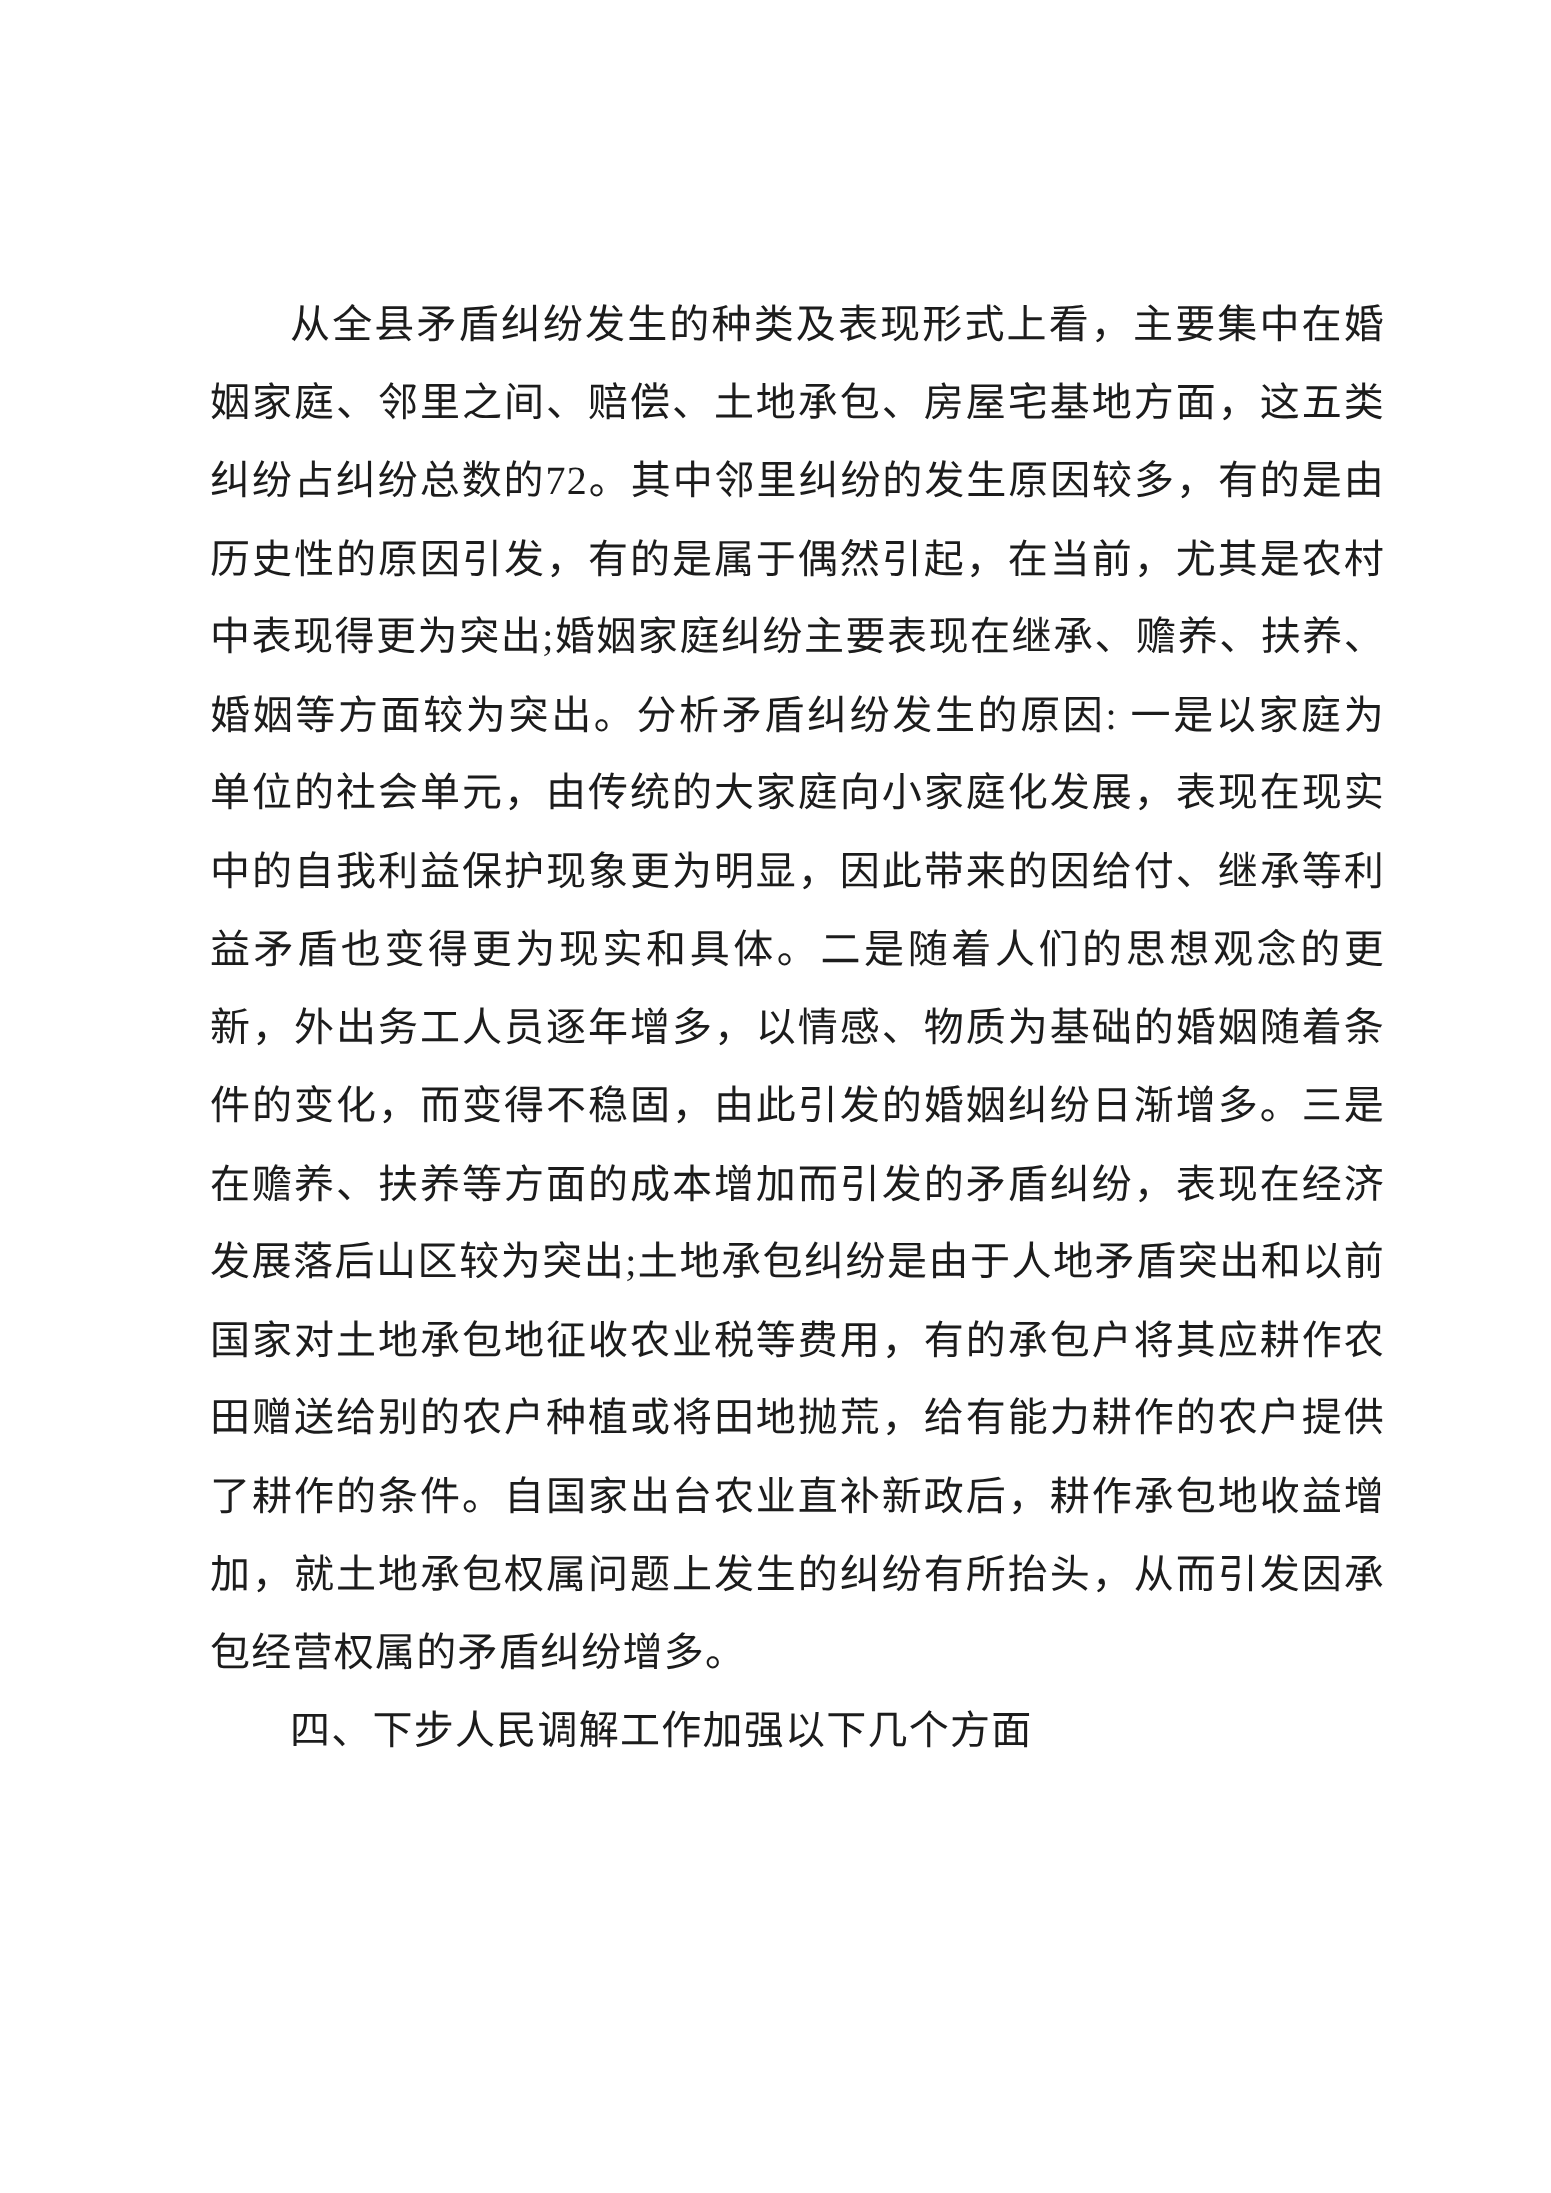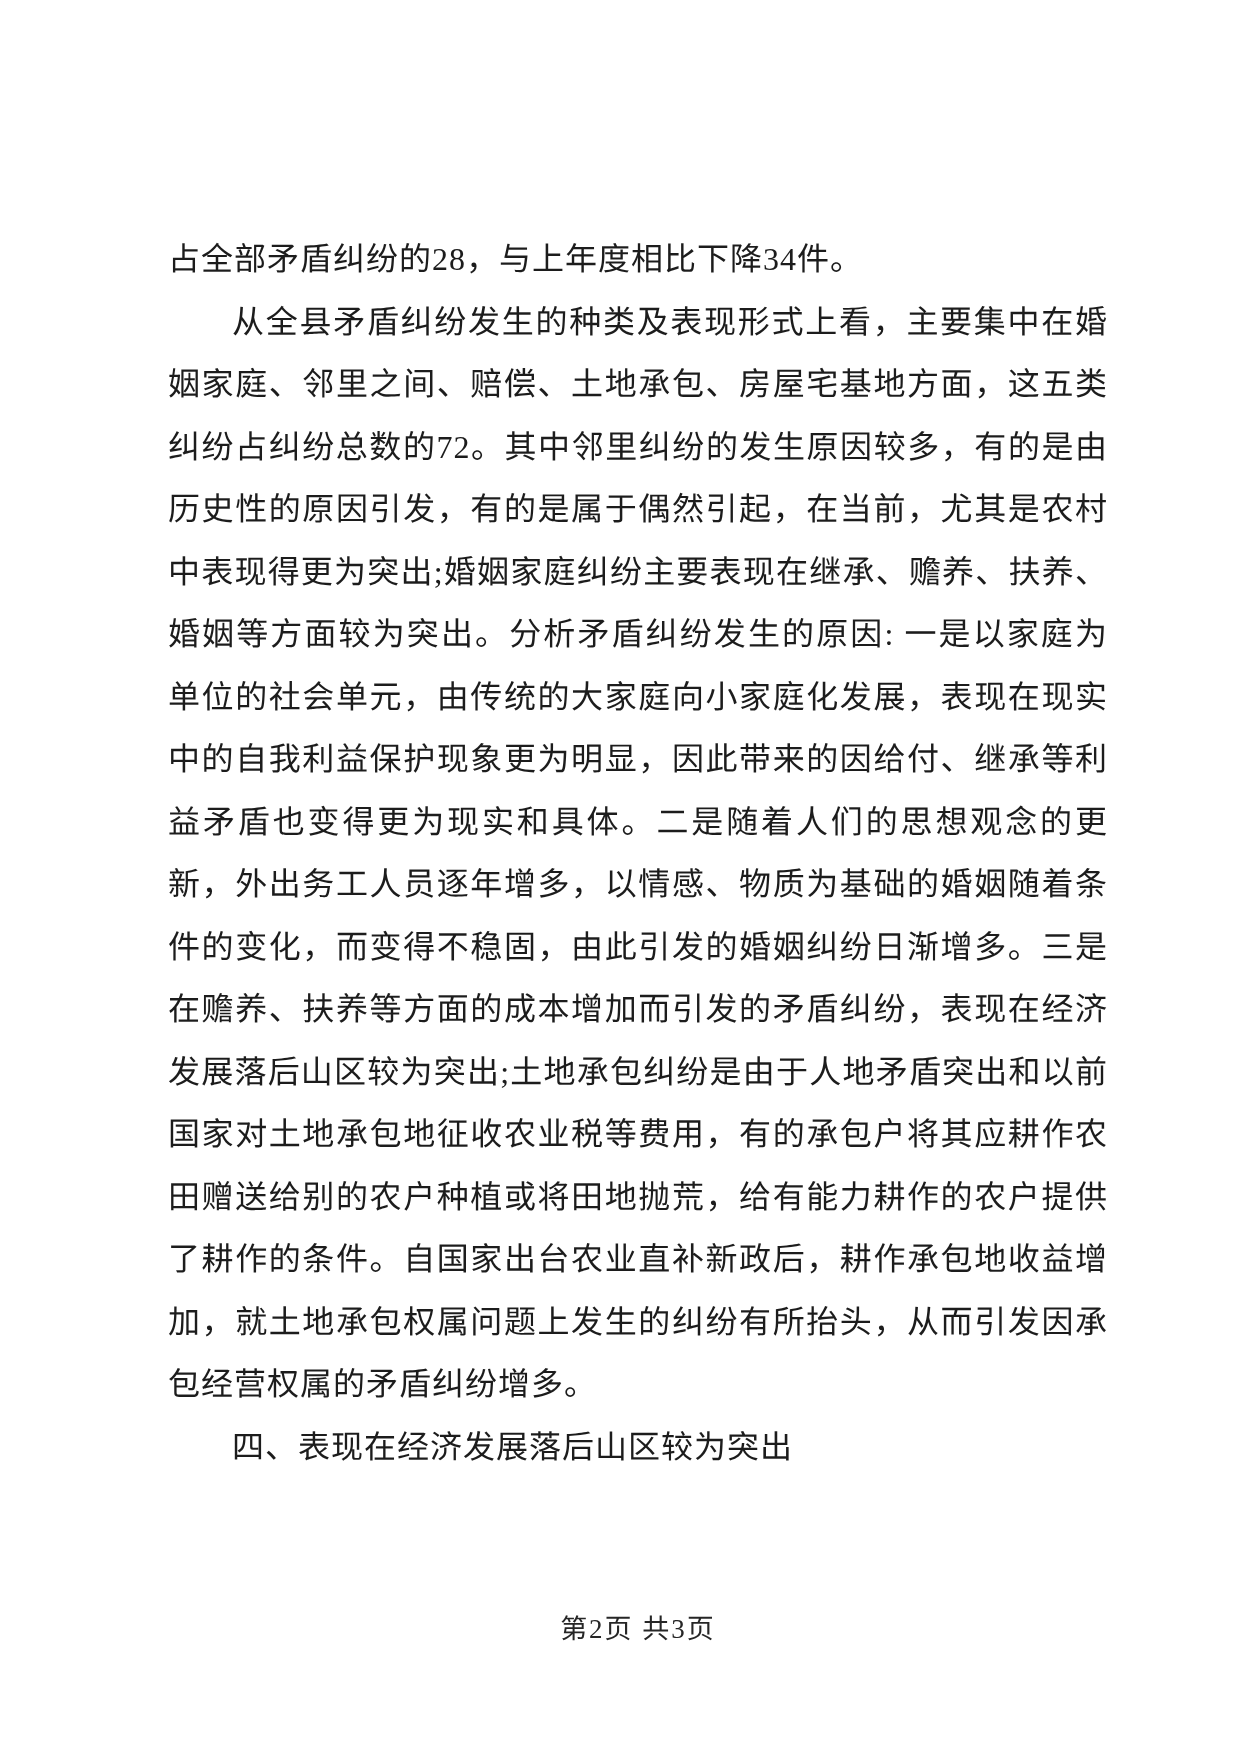--- a/index.html
+++ b/index.html
@@ -54,25 +54,21 @@
     letter-spacing: 2px;
     color: #262626;
   }
 </style>
 </head>
 <body>
 
 <div class="page">
 
   <div class="text-block">
-    <p class="para">占全部矛盾纠纷的28，与上年度相比下降34件。</p>
 
 
     <p class="para indented">从全县矛盾纠纷发生的种类及表现形式上看，主要集中在婚姻家庭、邻里之间、赔偿、土地承包、房屋宅基地方面，这五类纠纷占纠纷总数的72。其中邻里纠纷的发生原因较多，有的是由历史性的原因引发，有的是属于偶然引起，在当前，尤其是农村中表现得更为突出;婚姻家庭纠纷主要表现在继承、赡养、扶养、婚姻等方面较为突出。分析矛盾纠纷发生的原因: 一是以家庭为单位的社会单元，由传统的大家庭向小家庭化发展，表现在现实中的自我利益保护现象更为明显，因此带来的因给付、继承等利益矛盾也变得更为现实和具体。二是随着人们的思想观念的更新，外出务工人员逐年增多，以情感、物质为基础的婚姻随着条件的变化，而变得不稳固，由此引发的婚姻纠纷日渐增多。三是在赡养、扶养等方面的成本增加而引发的矛盾纠纷，表现在经济发展落后山区较为突出;土地承包纠纷是由于人地矛盾突出和以前国家对土地承包地征收农业税等费用，有的承包户将其应耕作农田赠送给别的农户种植或将田地抛荒，给有能力耕作的农户提供了耕作的条件。自国家出台农业直补新政后，耕作承包地收益增加，就土地承包权属问题上发生的纠纷有所抬头，从而引发因承包经营权属的矛盾纠纷增多。</p>
 
-    <p class="para indented">四、表现在经济发展落后山区较为突出</p>
+    <p class="para indented">四、下步人民调解工作加强以下几个方面</p>
   </div>
 
-  <div class="footer">
-    <span>第2页 共3页</span>
-  </div>
 
 </div>
 
 </body></html>

